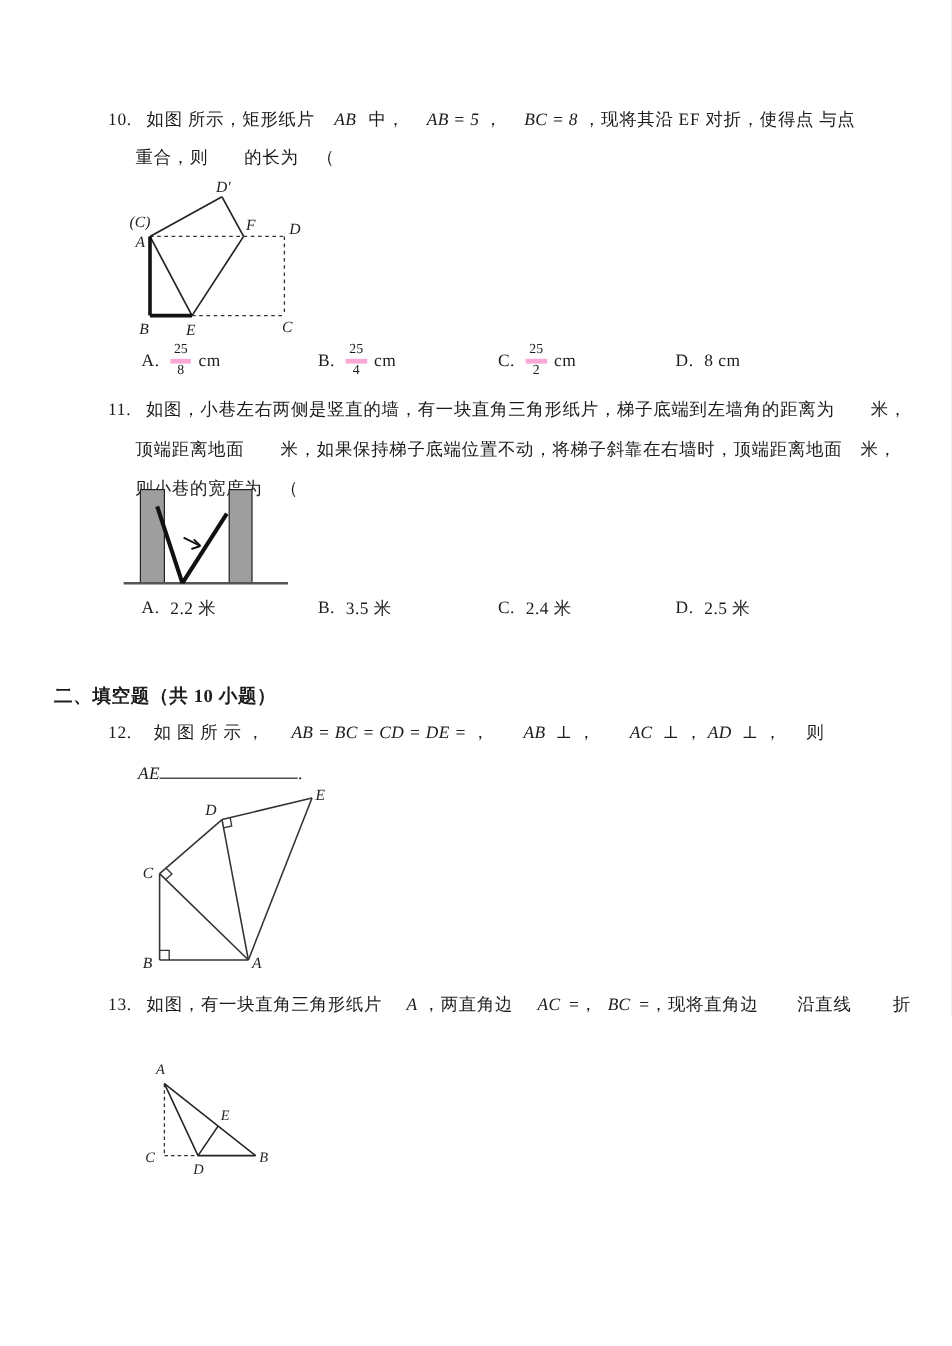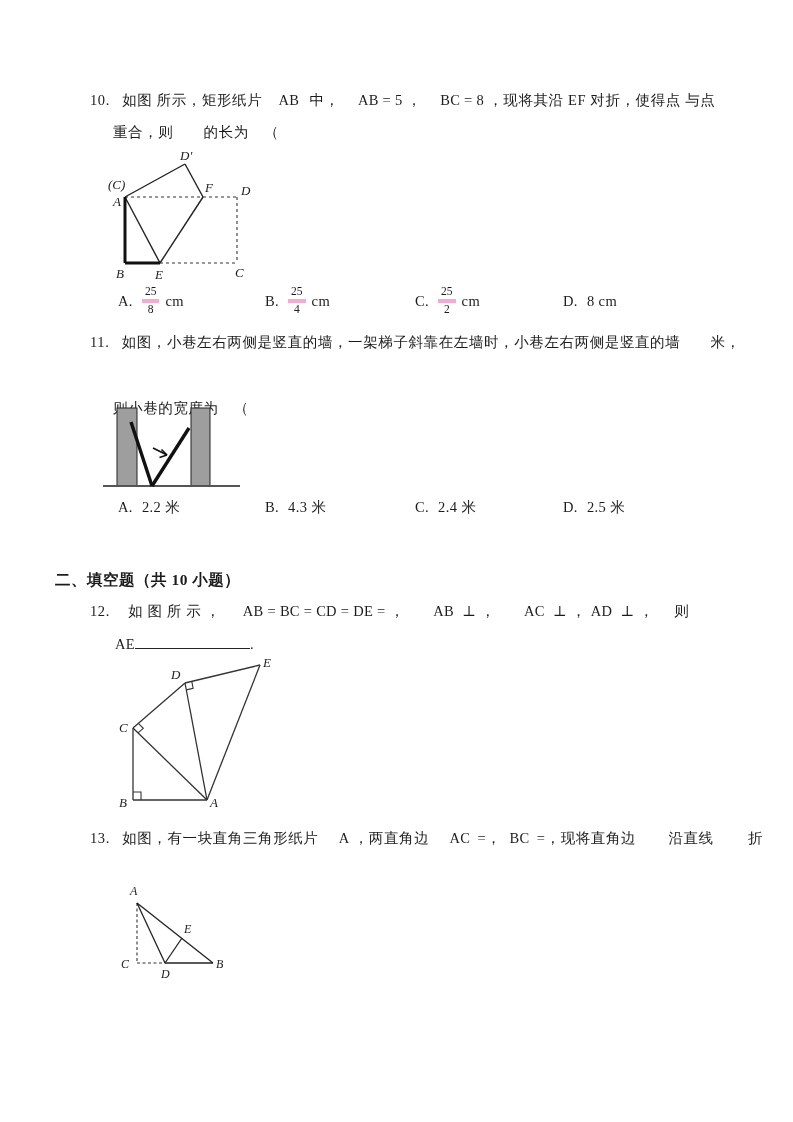--- a/index.html
+++ b/index.html
@@ -3,21 +3,21 @@
 <meta charset="utf-8">
 <style>
   html,body{margin:0;padding:0;background:#e8e8e8;}
   .page{
     position:relative;width:793px;height:1122px;margin:0 auto;
     background:#ffffff;overflow:hidden;
     font-family:"Liberation Serif","DejaVu Serif",serif;
     color:#1c1c1c;
   }
   .line{position:absolute;font-size:14.5px;line-height:21px;white-space:nowrap;letter-spacing:0.6px;}
-  .mt{font-family:"Liberation Serif","DejaVu Serif",serif;letter-spacing:0.3px;}
+  .mt{font-style:italic;font-family:"Liberation Serif","DejaVu Serif",serif;letter-spacing:0.3px;}
   .blank{display:inline-block;border-bottom:1.2px solid #222;height:15px;vertical-align:baseline;}
   .opt{position:absolute;display:flex;align-items:center;font-size:14.5px;letter-spacing:0.4px;}
   .opt .lab{margin-right:9px;}
   .fr{display:inline-flex;flex-direction:column;align-items:center;margin:0 6px 0 0;font-size:11.5px;line-height:1.2;letter-spacing:0;}
   .fr .n{border-bottom:4px solid #f9a8d4;padding:0 3px;}
   .sec{position:absolute;font-size:15.5px;font-weight:bold;letter-spacing:0.5px;}
   .fig{position:absolute;}
   .fig text{font-family:"Liberation Serif","DejaVu Serif",serif;font-style:italic;font-size:13px;fill:#222;}
   .footer{position:absolute;left:0;width:100%;text-align:center;
     font-family:"Liberation Sans","DejaVu Sans",sans-serif;
@@ -89,22 +89,23 @@
       </span>
     <span>cm</span>
   </div>
   <div class="opt" style="left:563px;top:283px;height:36px;">
     <span class="lab">D.</span>
     <span>8 cm</span>
   </div>
 
   <div class="line" style="left:90px;top:332px;">
     <span>11.</span>
-    <span style="margin-left:8px">如图，小巷左右两侧是竖直的墙，一架梯子斜靠在左墙时，小巷左右两侧是竖直的墙　　米，</span>
-  </div>
+    <span style="margin-left:8px">如图，小巷左右两侧是竖直的墙，有一块直角三角形纸片，梯子底端到左墙角的距离为　　米，</span>
+  </div>
+  <div class="line" style="left:113px;top:365px;">顶端距离地面　　米，如果保持梯子底端位置不动，将梯子斜靠在右墙时，顶端距离地面　米，</div>
   <div class="line" style="left:113px;top:398px;">则小巷的宽度为　（</div>
 
   <svg class="fig" style="left:95px;top:406px;" width="160" height="85" viewBox="0 0 160 85">
     <rect x="22" y="2" width="20" height="78" fill="#9e9e9e" stroke="#222" stroke-width="1"></rect>
     <rect x="96" y="2" width="19" height="78" fill="#9e9e9e" stroke="#222" stroke-width="1"></rect>
     <line x1="8" y1="80" x2="145" y2="80" stroke="#555" stroke-width="2"></line>
     <line x1="36" y1="16" x2="57" y2="80" stroke="#111" stroke-width="3.4"></line>
     <line x1="57" y1="80" x2="94" y2="22" stroke="#111" stroke-width="3.4"></line>
     <g>
       <line x1="58" y1="42" x2="72" y2="49" stroke="#111" stroke-width="1.6"></line>
@@ -112,32 +113,32 @@
       <line x1="72" y1="49" x2="64.5" y2="51.5" stroke="#111" stroke-width="1.6"></line>
     </g>
   </svg>
 
   <div class="opt" style="left:118px;top:496px;height:22px;">
     <span class="lab">A.</span>
     <span>2.2 米</span>
   </div>
   <div class="opt" style="left:265px;top:496px;height:22px;">
     <span class="lab">B.</span>
-    <span>4.3 米</span>
+    <span>3.5 米</span>
   </div>
   <div class="opt" style="left:415px;top:496px;height:22px;">
     <span class="lab">C.</span>
     <span>2.4 米</span>
   </div>
   <div class="opt" style="left:563px;top:496px;height:22px;">
     <span class="lab">D.</span>
     <span>2.5 米</span>
   </div>
 
-  <div class="sec" style="left:55px;top:570px;">二、填空题（共 10 小题）</div>
+  <div class="sec" style="left:45px;top:570px;">二、填空题（共 10 小题）</div>
 
   <div class="line" style="left:90px;top:601px;">
     <span>12.</span>
     <span style="margin-left:14px">如 图 所 示 ，</span>
     <span class="mt" style="margin-left:18px">AB = BC = CD = DE =</span>
     <span>，</span>
     <span class="mt" style="margin-left:24px">AB</span>
     <span style="margin-left:4px">⊥ ，</span>
     <span class="mt" style="margin-left:24px">AC</span>
     <span style="margin-left:4px">⊥ ，</span>

